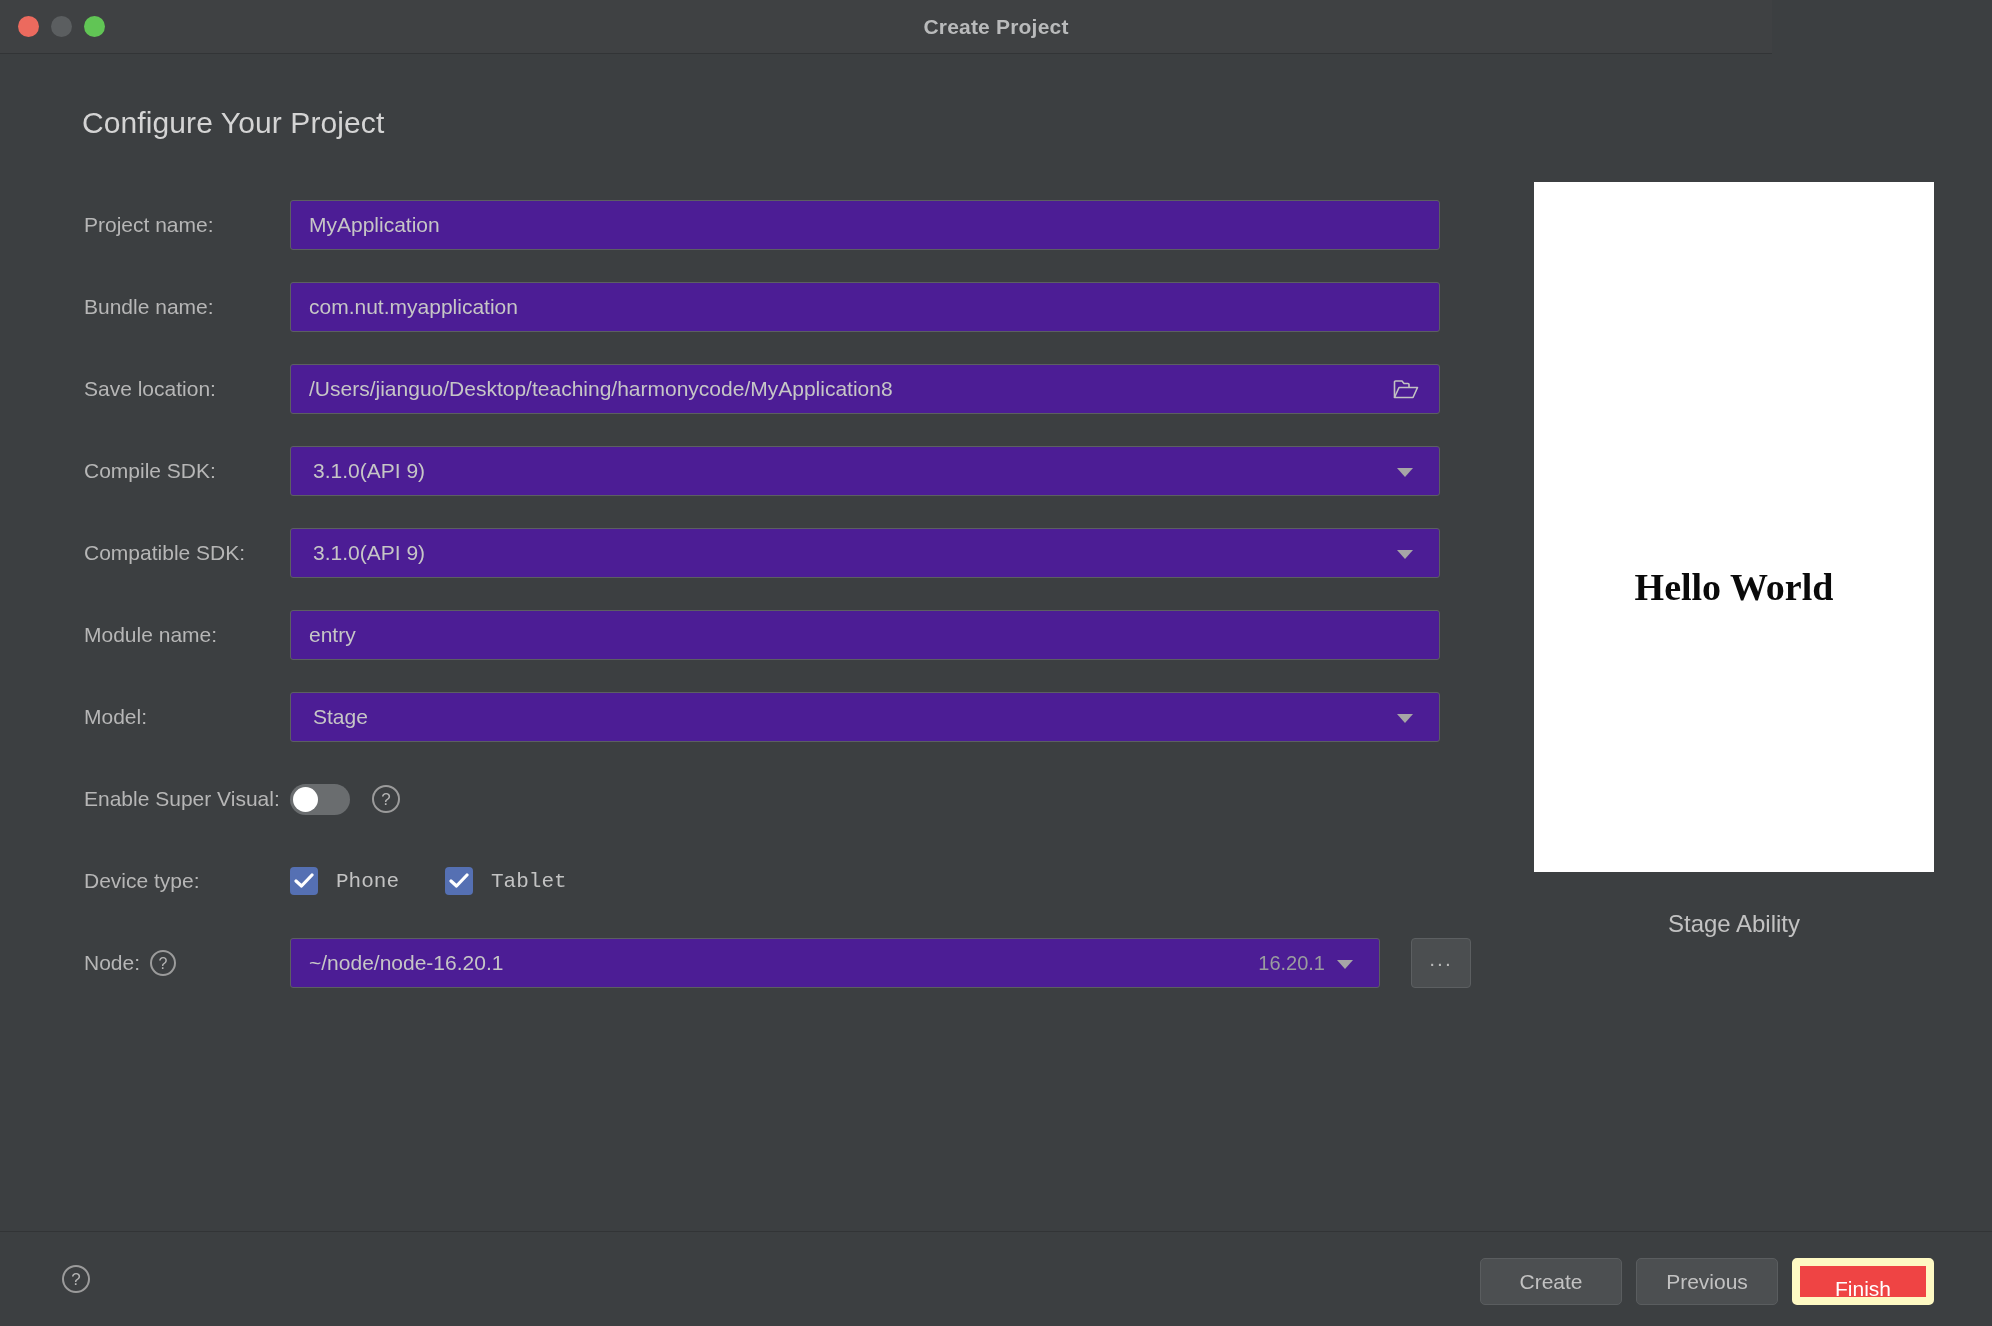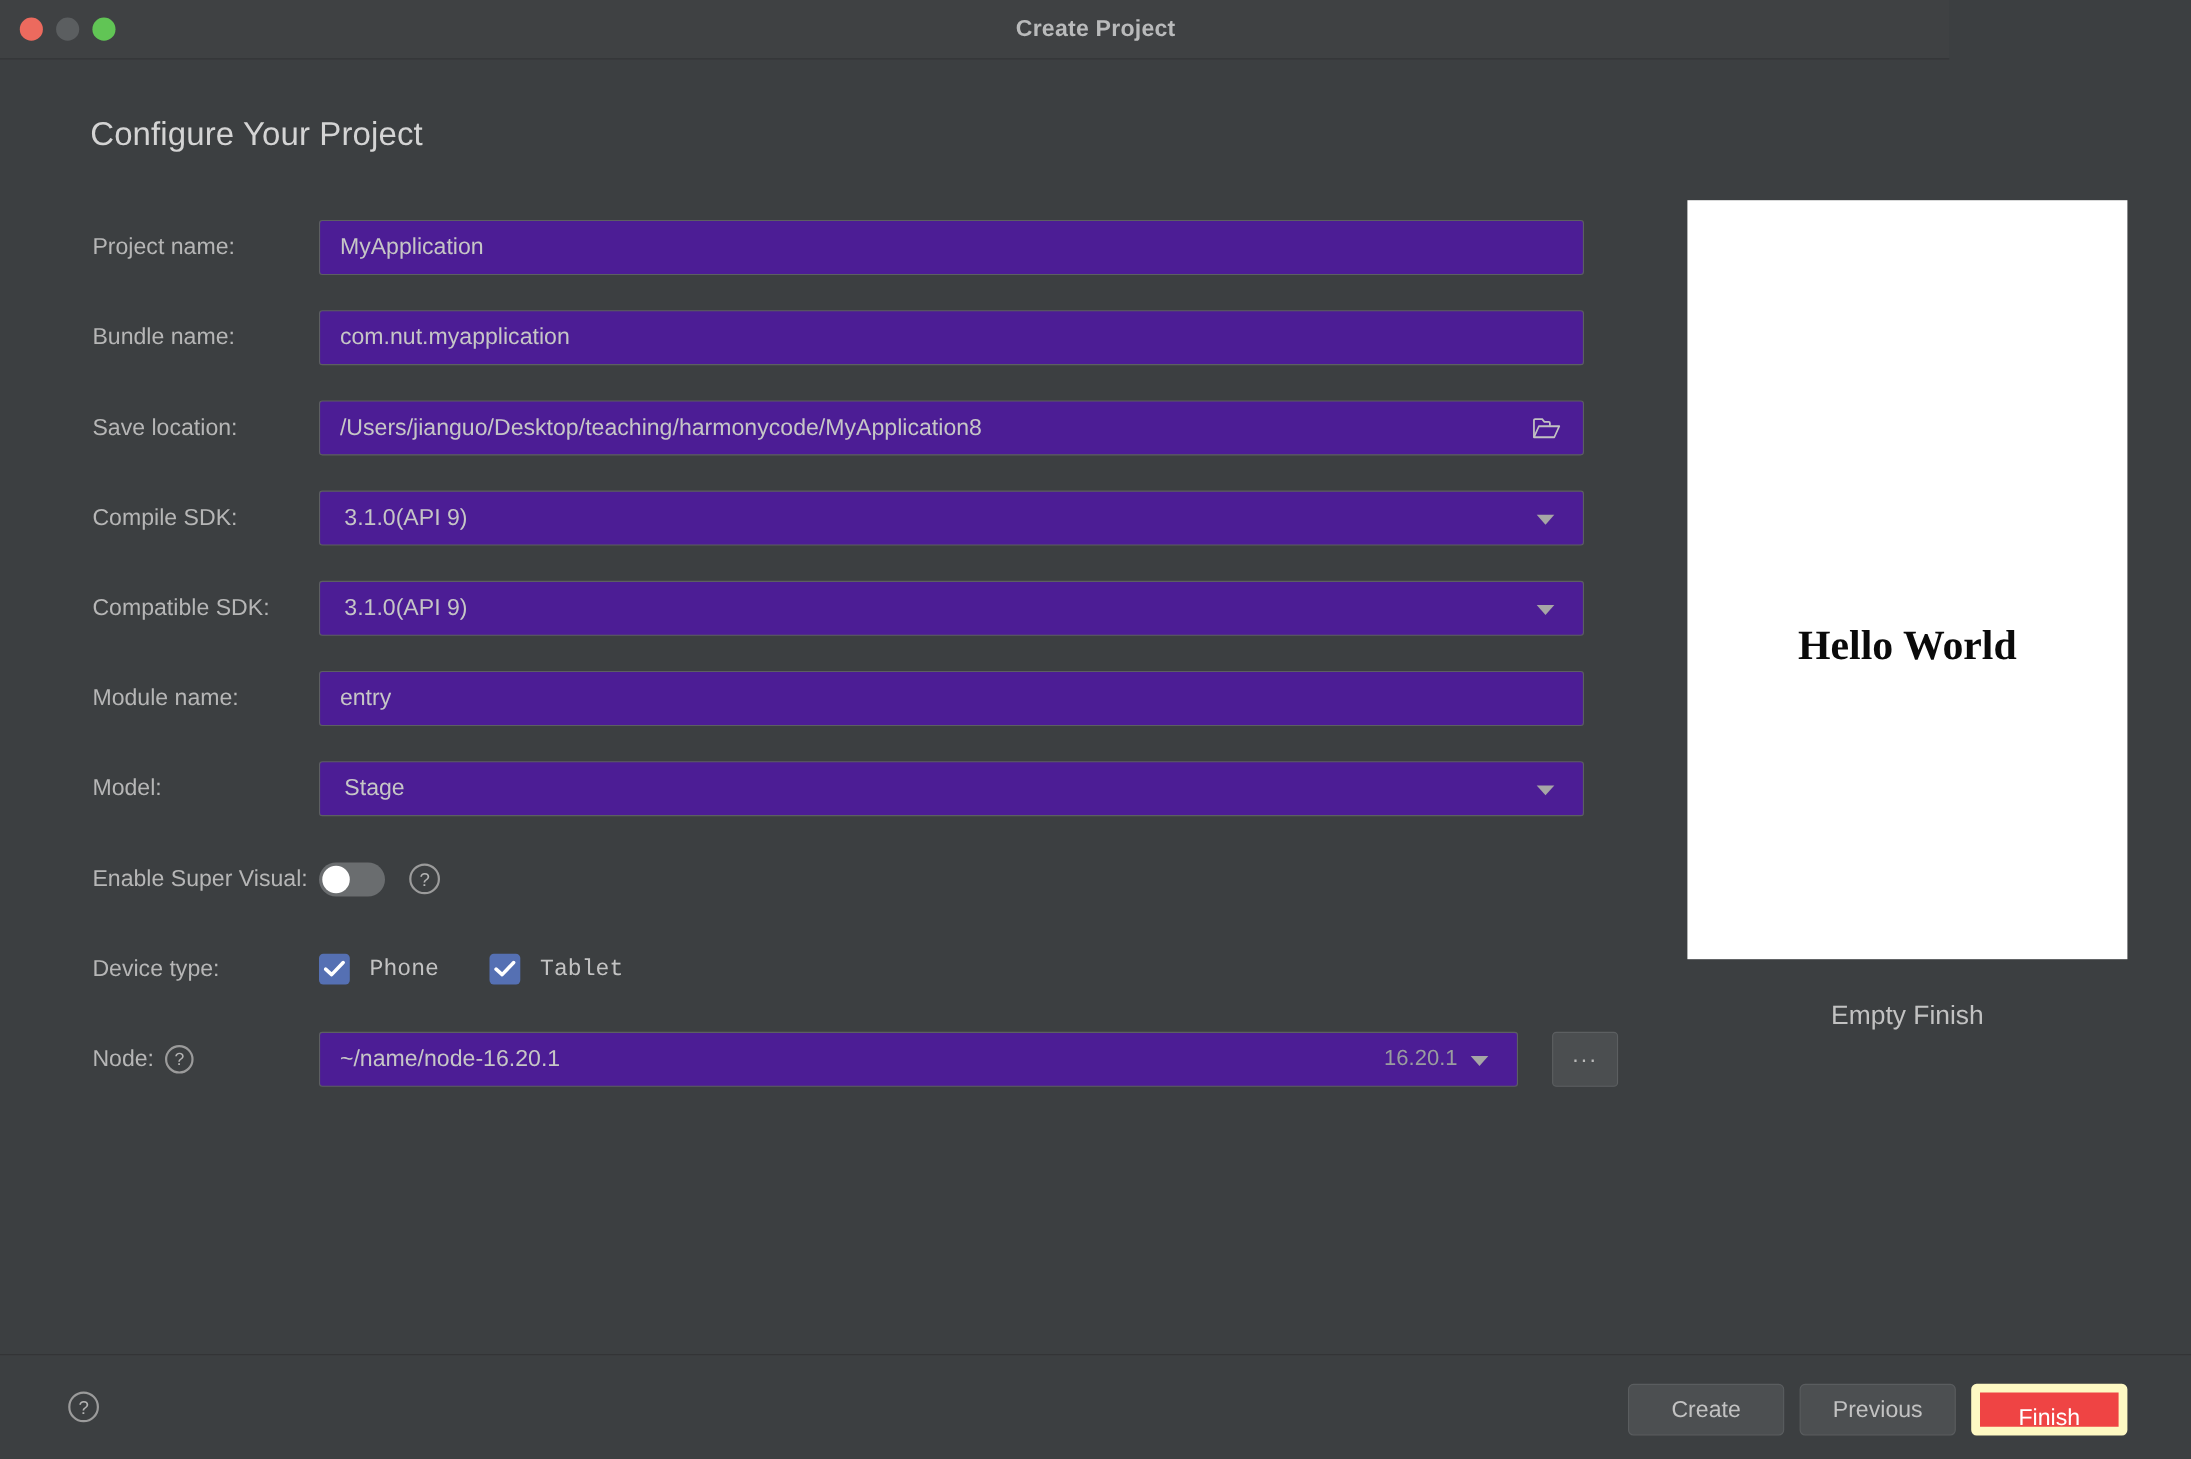--- a/index.html
+++ b/index.html
@@ -424,34 +424,34 @@
           <span class="check-label">Tablet</span>
         </div>
       </div>
 
       <div class="row">
         <div class="row-label">
           <span>Node:</span>
           <span class="help-icon small">?</span>
         </div>
         <div class="field node-field">
-          <span class="value">~/name/node-16.20.1</span>
+          <span class="value">~/node/node-16.20.1</span>
           <span class="node-version">16.20.1</span>
           <span class="caret"></span>
         </div>
         <div class="dots-button">...</div>
       </div>
 
     </div>
 
     <div class="preview-wrap">
       <div class="preview-canvas">
         <div class="preview-text">Hello World</div>
       </div>
-      <div class="preview-caption">Empty Finish</div>
+      <div class="preview-caption">Stage Ability</div>
     </div>
 
   </div>
 
   <div class="footer">
     <span class="help-icon footer-help">?</span>
     <div class="footer-buttons">
       <div class="btn">Create</div>
       <div class="btn">Previous</div>
       <div class="btn primary">Finish</div>

